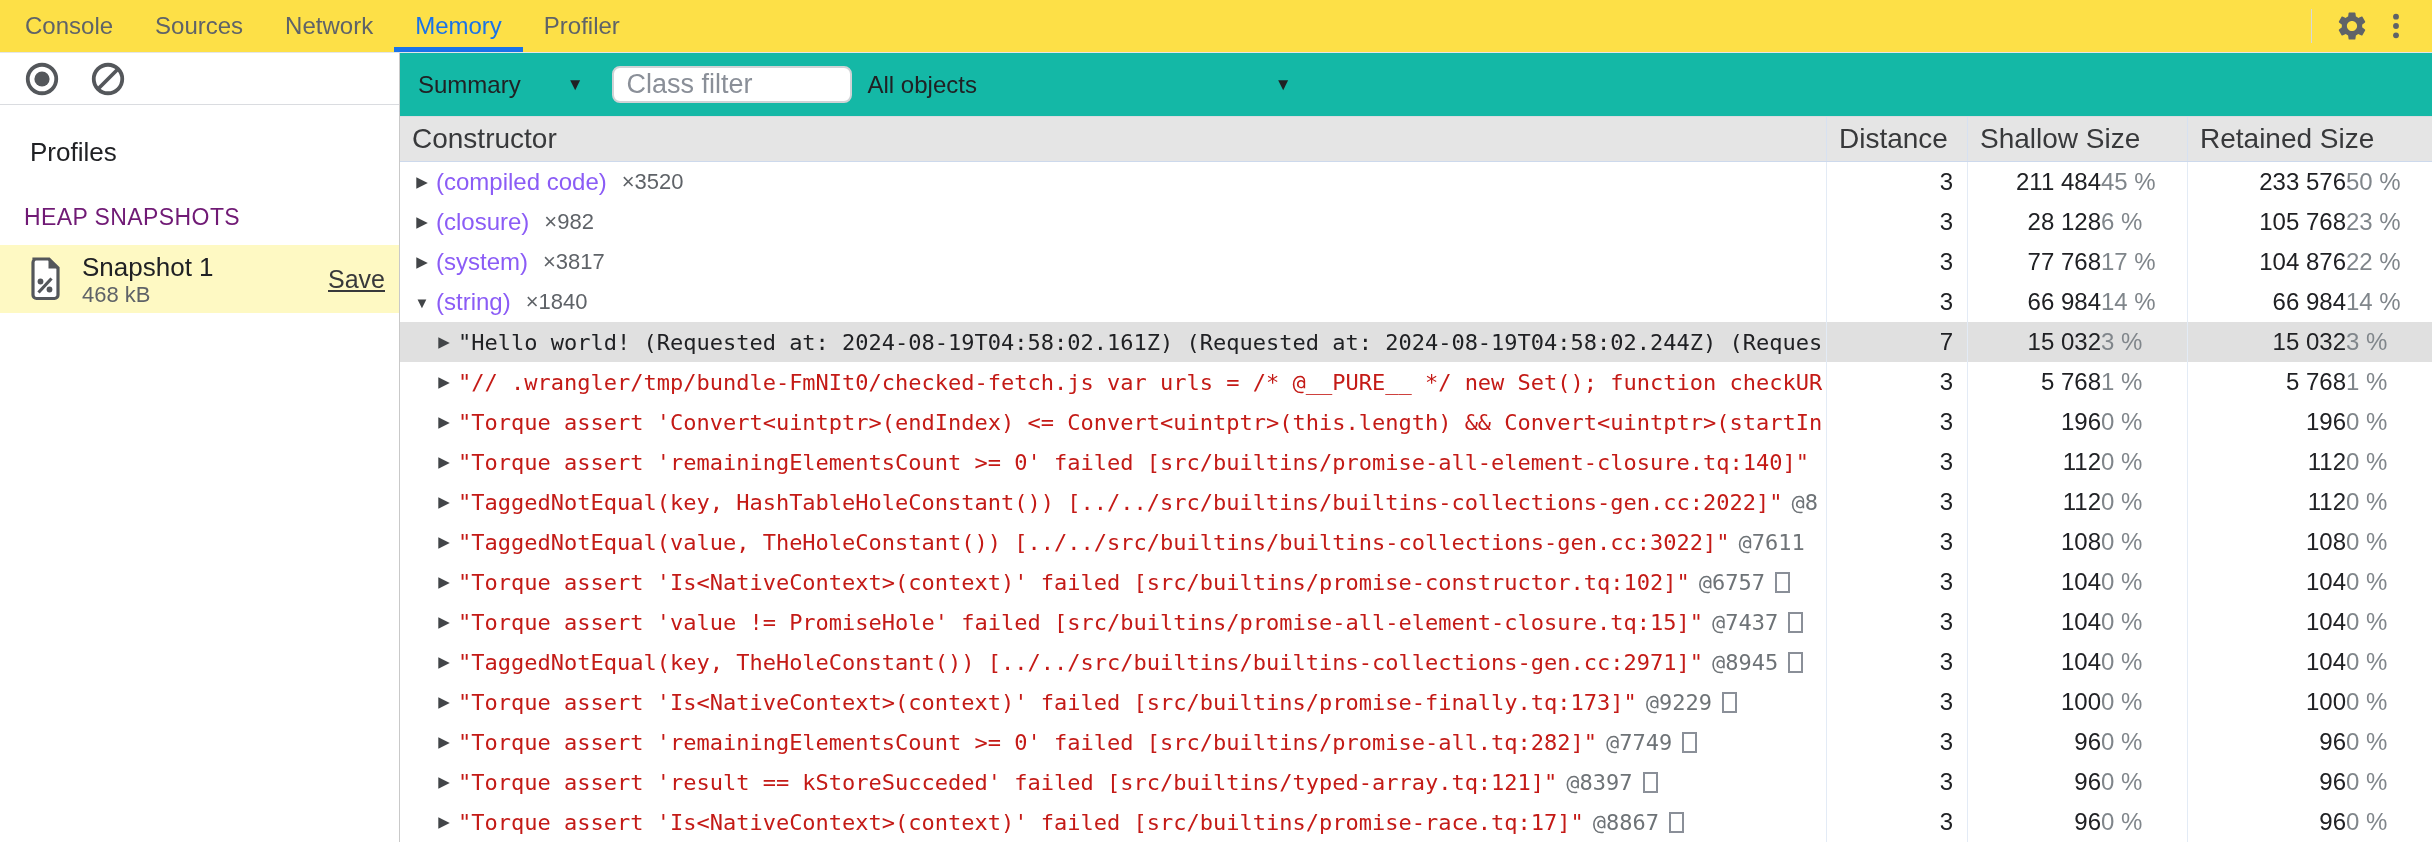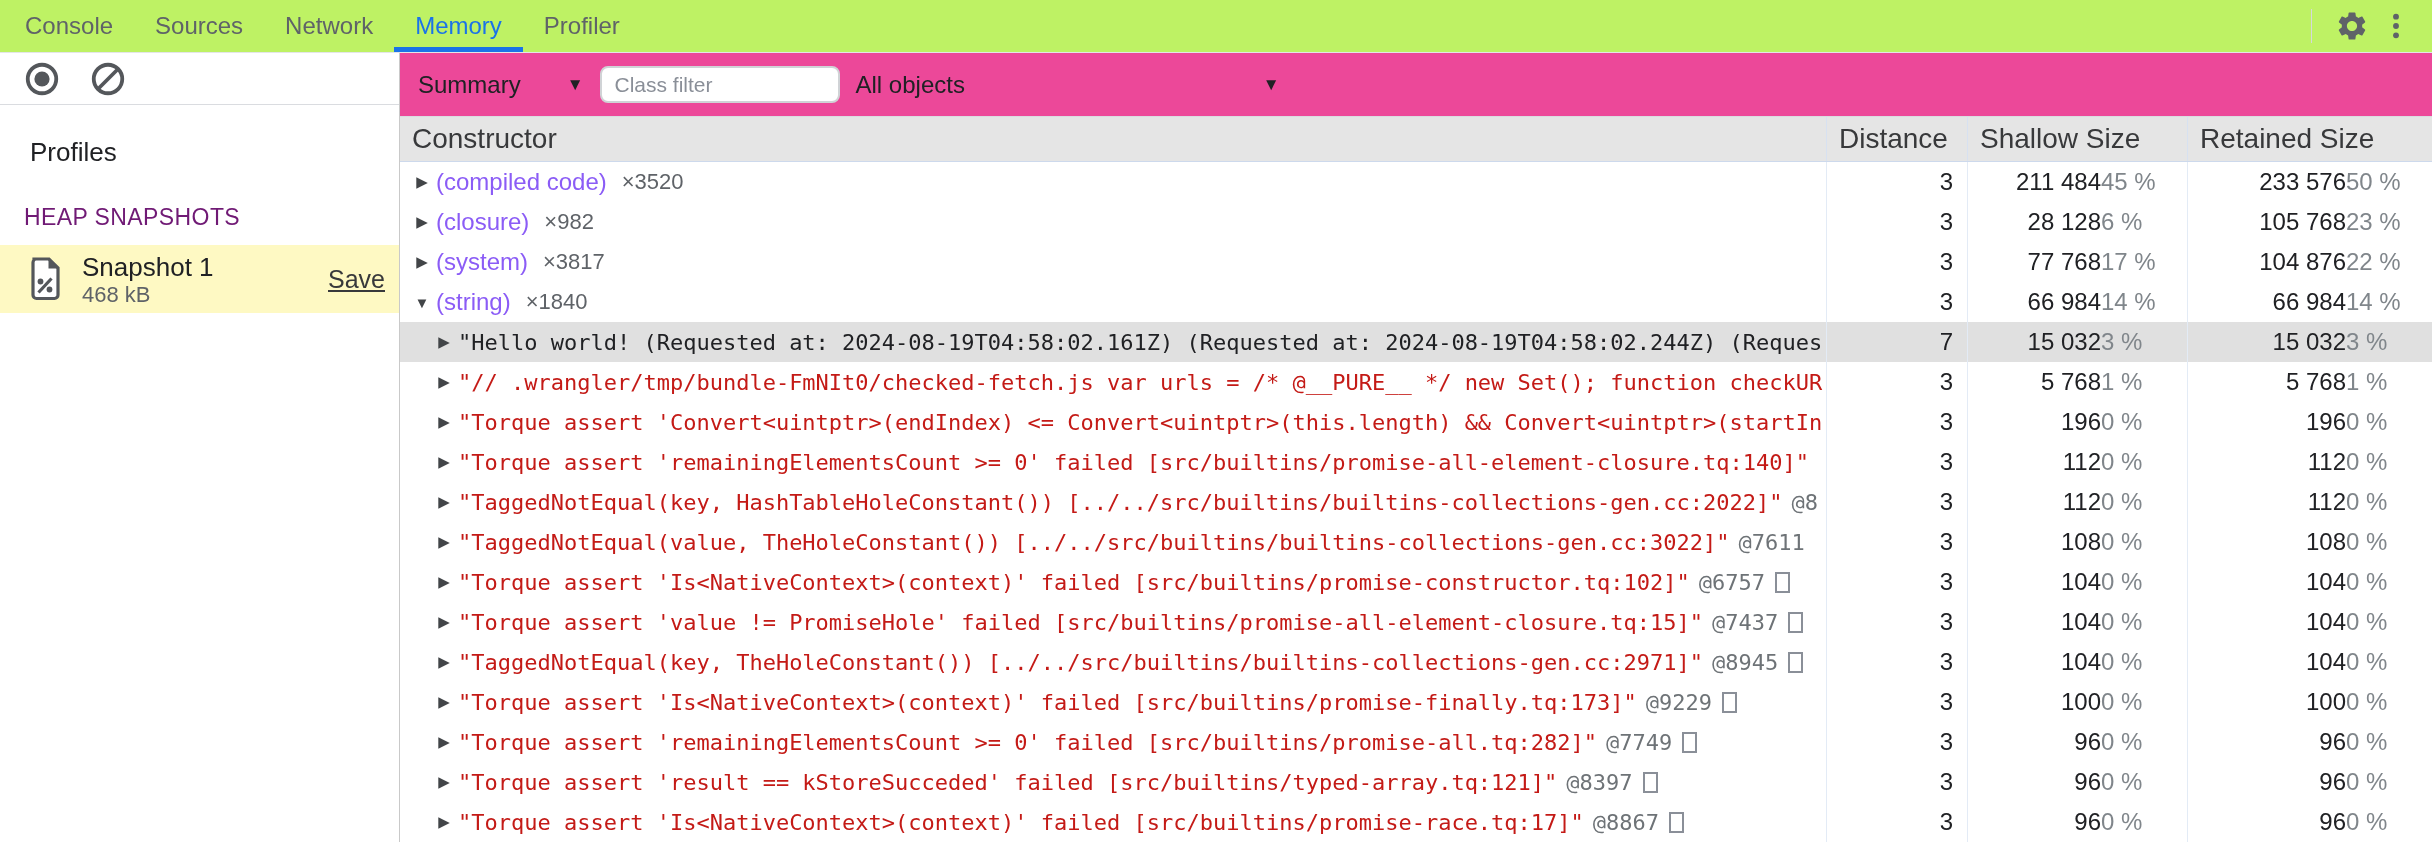--- a/index.html
+++ b/index.html
@@ -1,45 +1,45 @@
 <!DOCTYPE html>
 <html><head>
 <meta charset="utf-8">
 <style>
   * { box-sizing: border-box; margin: 0; padding: 0; }
   html,body { width: 2432px; height: 842px; overflow: hidden; background: #fff;
               font-family: "Liberation Sans", sans-serif; color: #202124; }
 
   
-  .tabbar { height: 53px; background: #bef264; display: flex; align-items: stretch;
+  .tabbar { height: 53px; background: #fde047; display: flex; align-items: stretch;
             border-bottom: 1px solid #e4e6e8; padding-left: 4px; }
   .tab { padding: 0 21px; display: flex; align-items: center; font-size: 24px;
          color: #5f6368; cursor: default; }
   .tab.active { color: #1a73e8; box-shadow: inset 0 -5px 0 #1a73e8; }
   .tabbar-right { margin-left: auto; display: flex; align-items: center; padding-right: 14px; }
   .tb-divider { width: 1px; height: 34px; background: #d5d8db; margin-right: 18px; }
   .icon-btn { width: 44px; height: 44px; display: flex; align-items: center; justify-content: center; }
 
   
   .split { display: flex; height: 789px; }
   .sidebar { width: 400px; flex: none; border-right: 1px solid #c9c9c9;
              display: flex; flex-direction: column; background: #fff; }
   .main { flex: 1; min-width: 0; display: flex; flex-direction: column; }
 
   
   .side-toolbar { height: 52px; flex: none; border-bottom: 1px solid #dadce0;
                   display: flex; align-items: center; padding-left: 20px; gap: 22px; }
   .main-toolbar { height: 64px; flex: none; border-bottom: 1px solid #dadce0;
-                  display: flex; align-items: center; background: #ec4899; }
+                  display: flex; align-items: center; background: #14b8a6; }
   .select-box { display: flex; align-items: center; font-size: 24px; color: #202124; }
   .summary-select { margin-left: 18px; }
   .summary-select .arrow { margin-left: 46px; }
   .arrow { font-size: 17px; color: #202124; }
-  .class-filter { margin-left: 16px; width: 240px; height: 37px; border: 2px solid #d0d3d6;
-                  border-radius: 8px; font-size: 21px; padding: 0 13px; color: #202124;
+  .class-filter { margin-left: 28px; width: 240px; height: 37px; border: 2px solid #d0d3d6;
+                  border-radius: 8px; font-size: 27px; padding: 0 13px; color: #202124;
                   outline: none; font-family: "Liberation Sans", sans-serif; }
   .class-filter::placeholder { color: #8a8f98; }
   .objects-select { margin-left: 16px; width: 424px; justify-content: space-between; }
 
   
   .profiles-title { font-size: 26px; color: #202124; padding: 32px 0 0 30px; }
   .heap-title { font-size: 23px; color: #701a75; padding: 36px 0 14px 24px; letter-spacing: 0.4px; }
   .snap-item { height: 68px; background: #fef9c3; display: flex; align-items: center;
                padding: 0 14px 0 28px; }
   .snap-icon { flex: none; margin-right: 20px; display: flex; }

